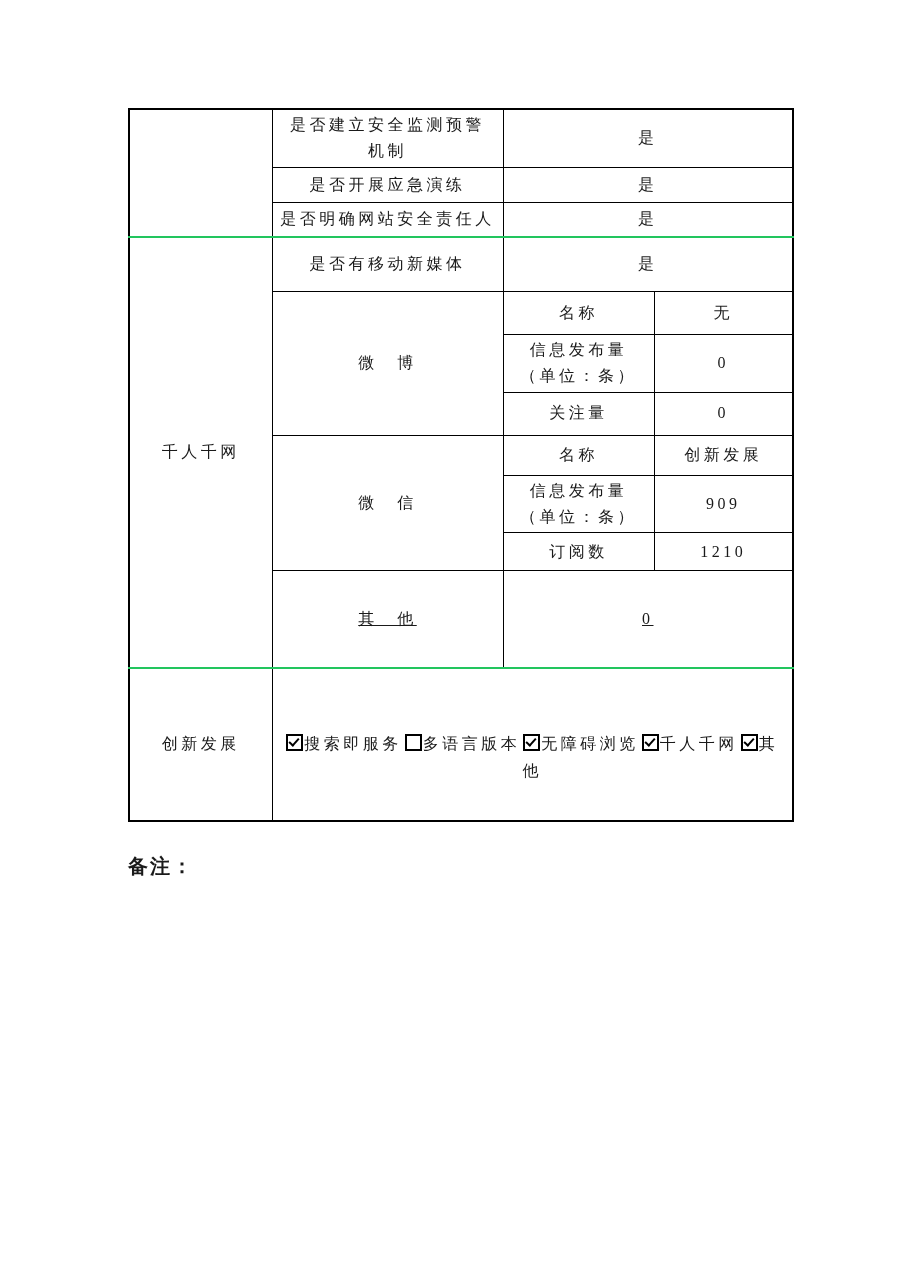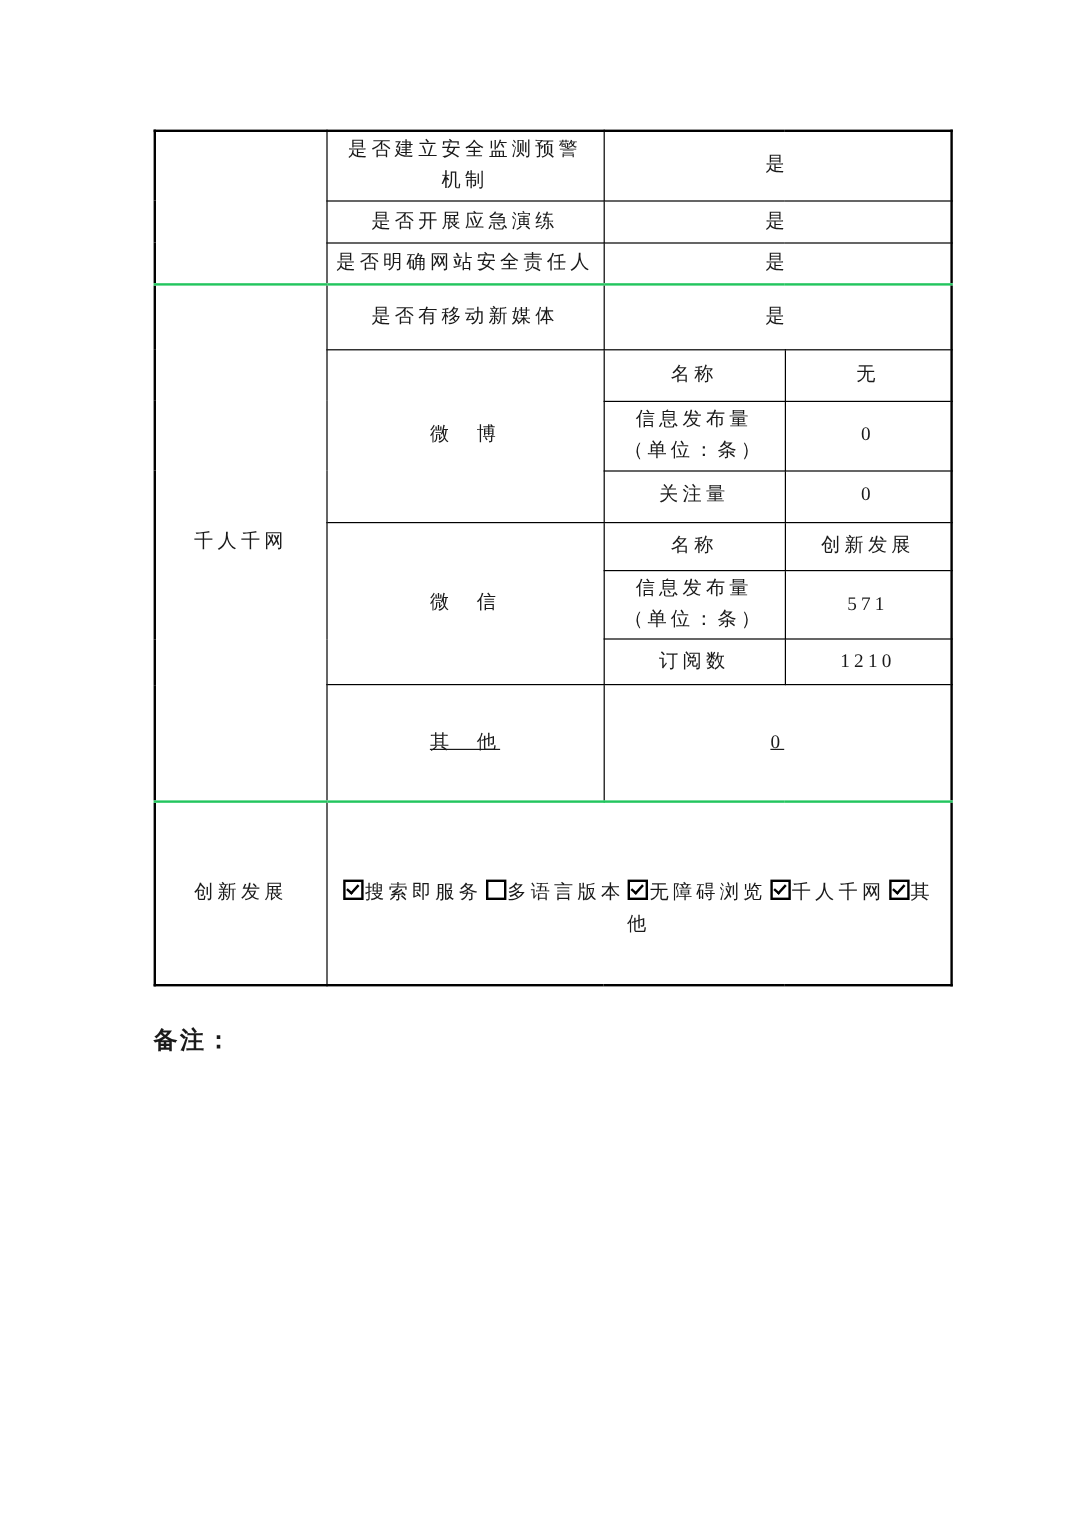--- a/index.html
+++ b/index.html
@@ -119,21 +119,21 @@
       <td class="num">0</td>
     </tr>
     <tr class="h40">
       <td rowspan="3">微　信</td>
       <td>名称</td>
       <td>创新发展</td>
     </tr>
     <tr class="h57">
       <td>信息发布量
 （单位：条）</td>
-      <td class="num">571</td>
+      <td class="num">909</td>
     </tr>
     <tr class="h38">
       <td>订阅数</td>
       <td class="num">1210</td>
     </tr>
     <tr class="h97">
       <td>其　他</td>
       <td colspan="2" class="num">0</td>
     </tr>
 

